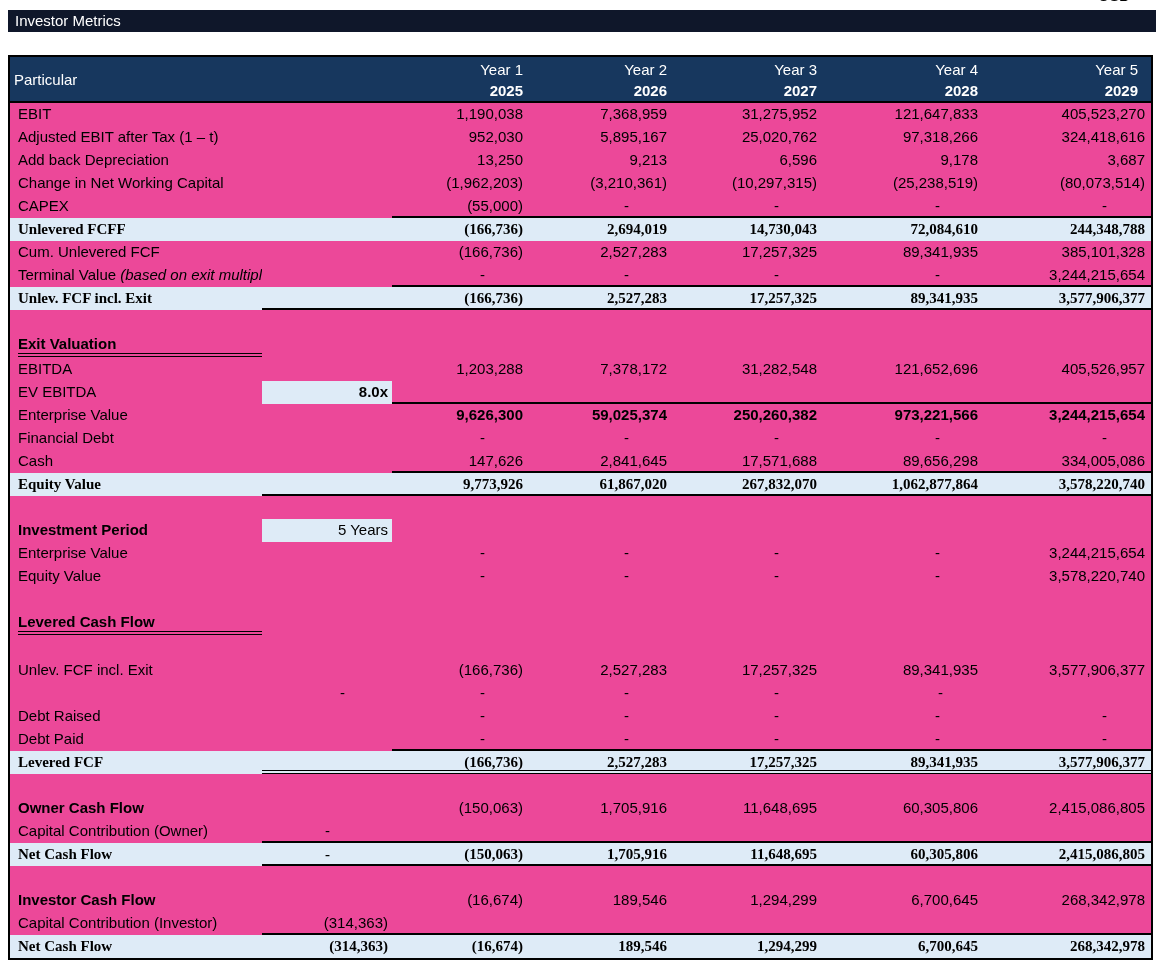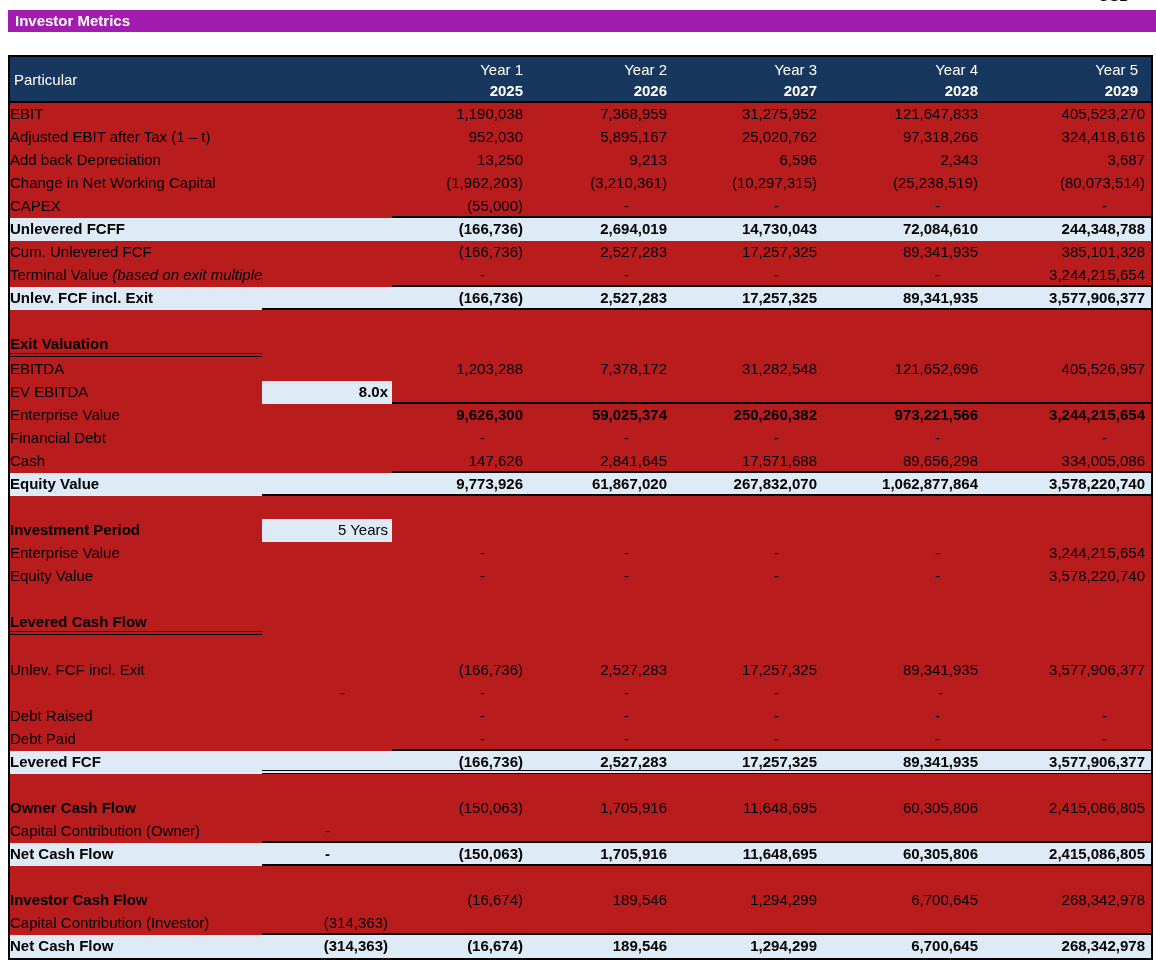--- a/index.html
+++ b/index.html
@@ -5,39 +5,39 @@
   * { box-sizing: border-box; margin: 0; padding: 0; }
   html,body { width:1156px; height:969px; background:#fff; font-family:"Liberation Sans", sans-serif; font-size:15px; color:#000; }
   body { position:relative; overflow:hidden; }
 
   
   .corner-clip { position:absolute; top:0; right:26px; height:6px; overflow:hidden; }
   .corner-clip span { display:block; margin-top:-13px; font-weight:700; font-size:15px; }
 
   
   .title-bar { position:absolute; left:8px; right:0; top:10px; height:22px;
-    background:#a21caf; color:#fff; font-weight:700; line-height:22px; padding-left:7px; }
+    background:#0f172a; color:#fff; font-weight:400; line-height:22px; padding-left:7px; }
 
   
-  .sheet { position:absolute; left:8px; top:55px; width:1145px; border:2px solid #000; background:#b91c1c; }
+  .sheet { position:absolute; left:8px; top:55px; width:1145px; border:2px solid #000; background:#ec4899; }
   .grid { display:grid; grid-template-columns:252px 130px 140px 144px 150px 161px 1fr; }
 
   .thead { background:#17375E; color:#fff; height:46px; border-bottom:2px solid #000; }
   .hcell-part { display:flex; align-items:center; padding-left:4px; }
   .hcell { text-align:right; padding:2px 9px 0 0; }
   .hcell.last { padding-right:13px; }
   .hl1 { line-height:21px; font-weight:400; }
   .hl2 { line-height:21px; font-weight:700; }
 
   .row { height:23px; line-height:22px; }
   .row.section { height:25px; }
   .row.spacer { height:23px; }
-  .row.hl { background:#DEEBF7; }
+  .row.hl { background:#DEEBF7;font-family:Liberation Serif, serif; }
   .cell { height:100%; overflow:hidden; white-space:nowrap; }
-  .label { padding-left:0; }
+  .label { padding-left:8px; }
   .it { font-style:italic; }
   .assum, .val { text-align:right; }
   .assum { padding-right:4px; }
   .val { padding-right:9px; }
   .val.y4 { padding-right:6px; }
   .dash { margin-right:38px; }
   .dash-a { margin-right:58px; }
 
   .bl .label { font-weight:700; }
   .bv .val, .bv .assum { font-weight:700; }
@@ -102,21 +102,21 @@
         <div class="cell val y2"><span>25,020,762</span></div>
         <div class="cell val y3"><span>97,318,266</span></div>
         <div class="cell val y4"><span>324,418,616</span></div>
       </div>
       <div class="grid row">
         <div class="cell label">Add back Depreciation</div>
         <div class="cell assum"><span></span></div>
         <div class="cell val y0"><span>13,250</span></div>
         <div class="cell val y1"><span>9,213</span></div>
         <div class="cell val y2"><span>6,596</span></div>
-        <div class="cell val y3"><span>2,343</span></div>
+        <div class="cell val y3"><span>9,178</span></div>
         <div class="cell val y4"><span>3,687</span></div>
       </div>
       <div class="grid row">
         <div class="cell label">Change in Net Working Capital</div>
         <div class="cell assum"><span></span></div>
         <div class="cell val y0"><span>(1,962,203)</span></div>
         <div class="cell val y1"><span>(3,210,361)</span></div>
         <div class="cell val y2"><span>(10,297,315)</span></div>
         <div class="cell val y3"><span>(25,238,519)</span></div>
         <div class="cell val y4"><span>(80,073,514)</span></div>

